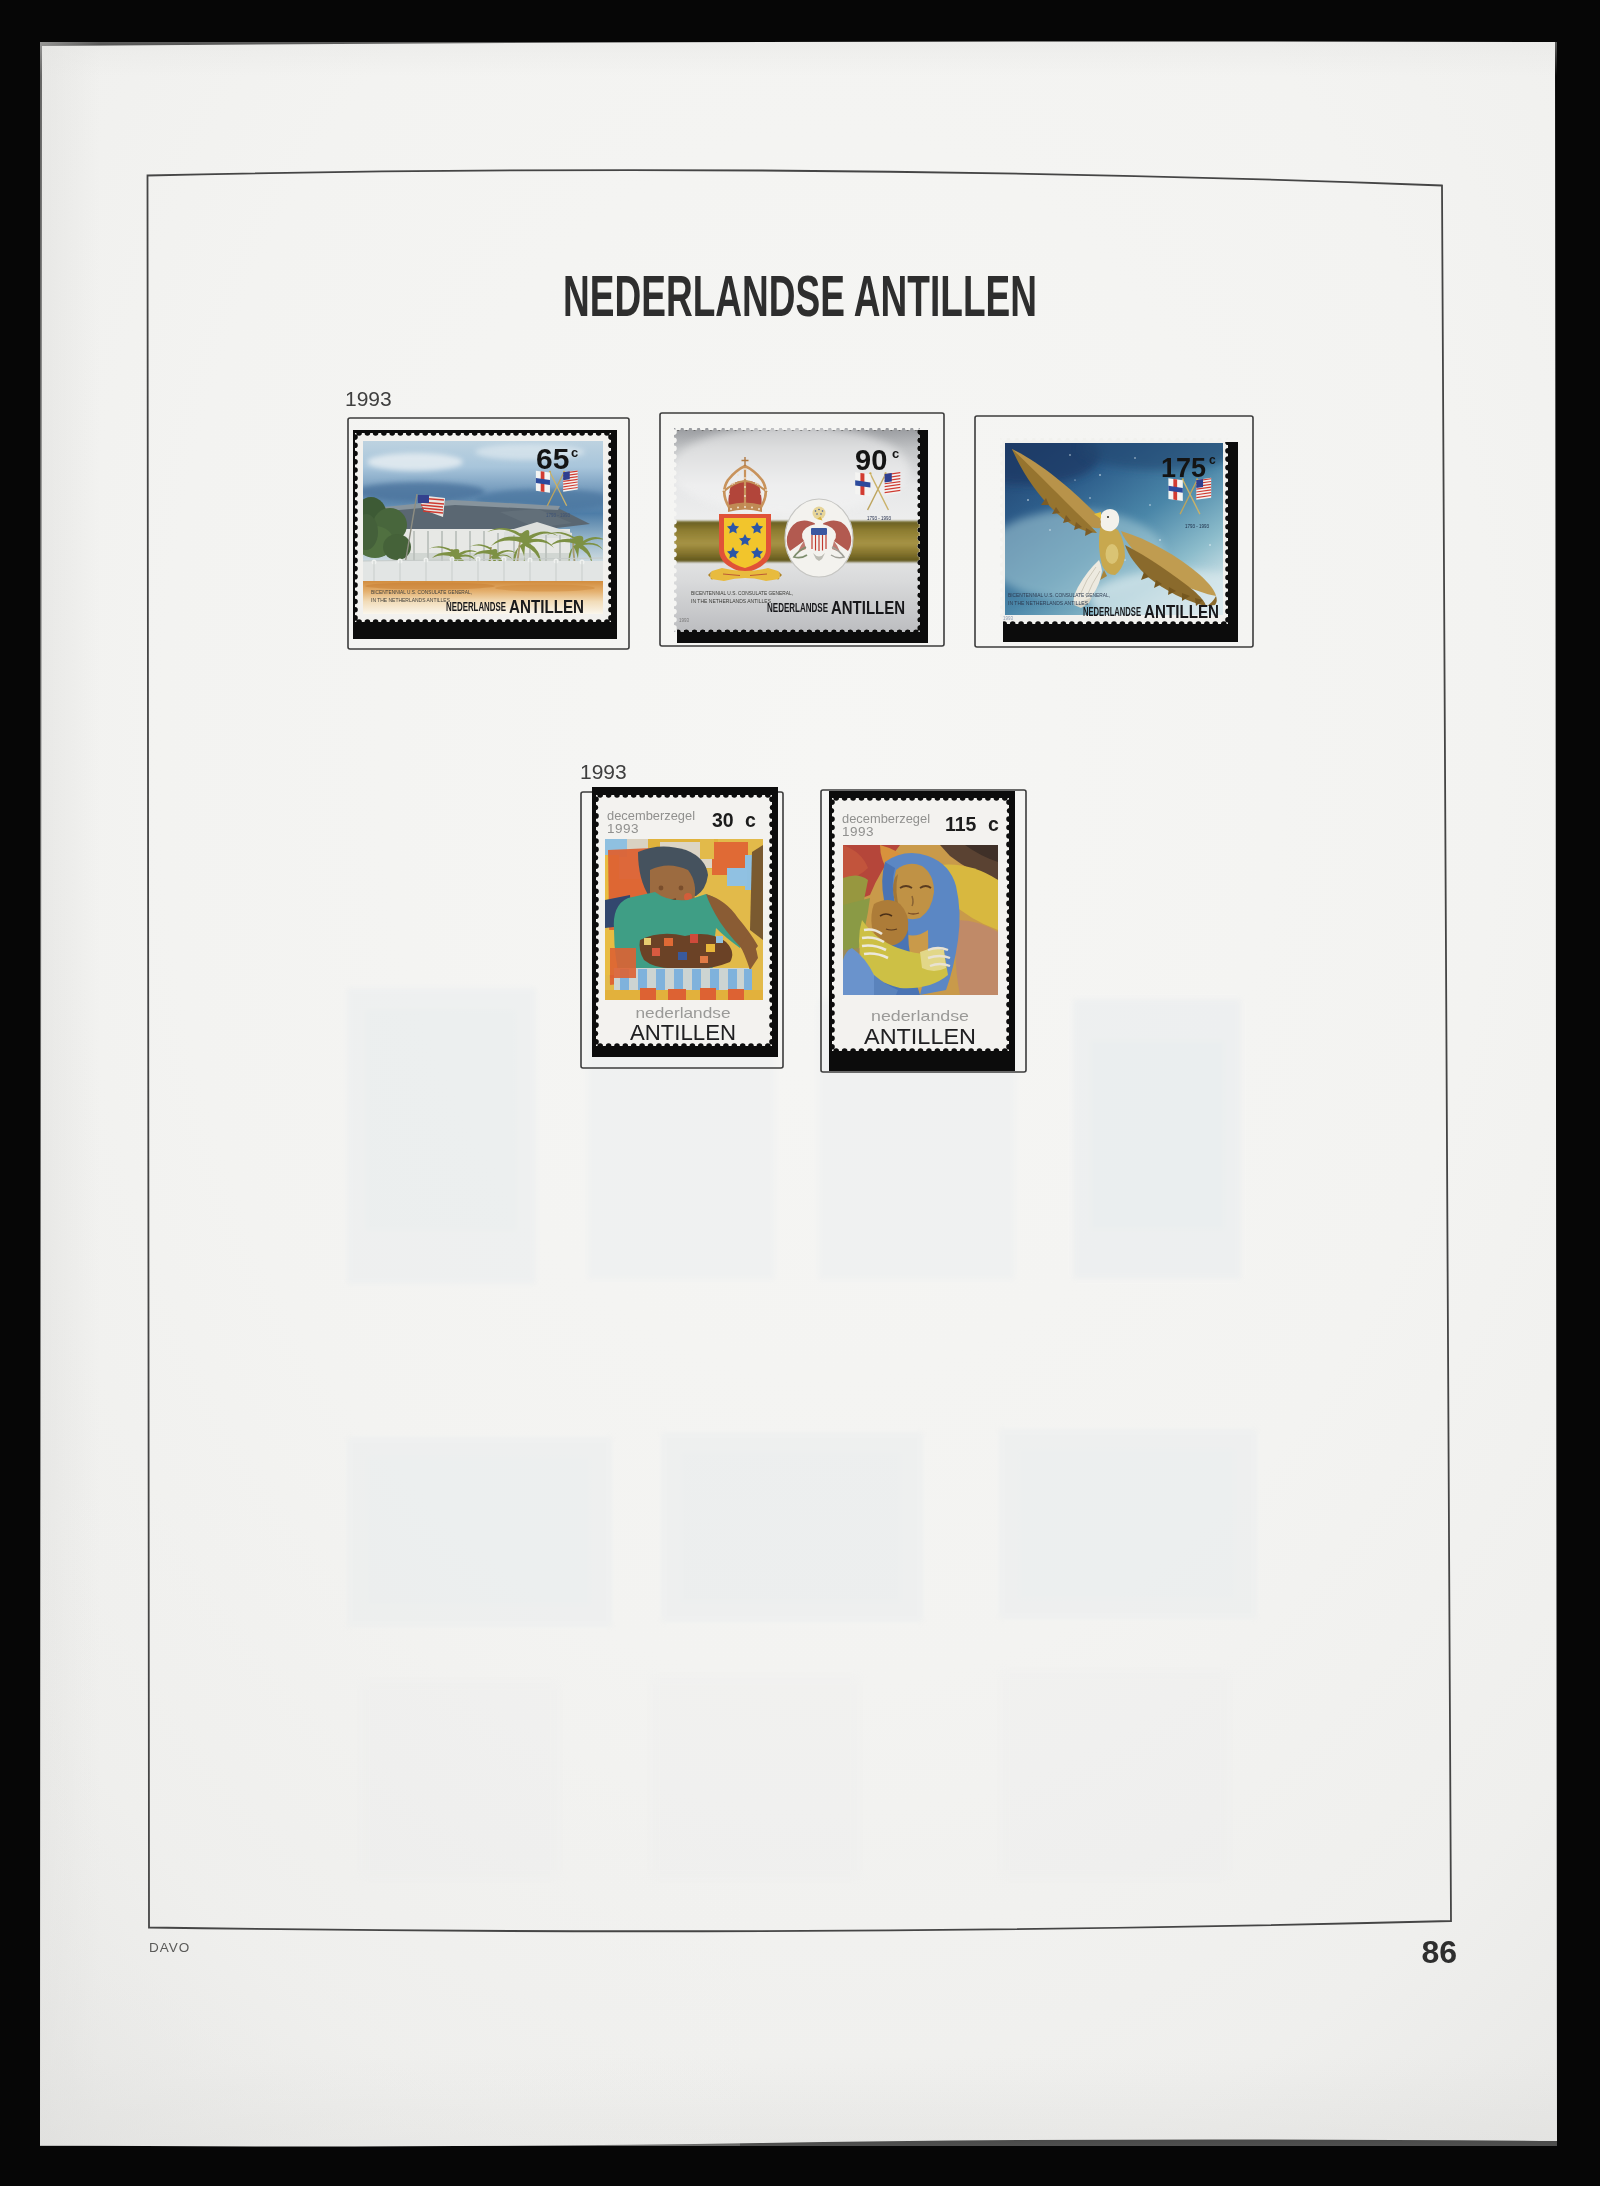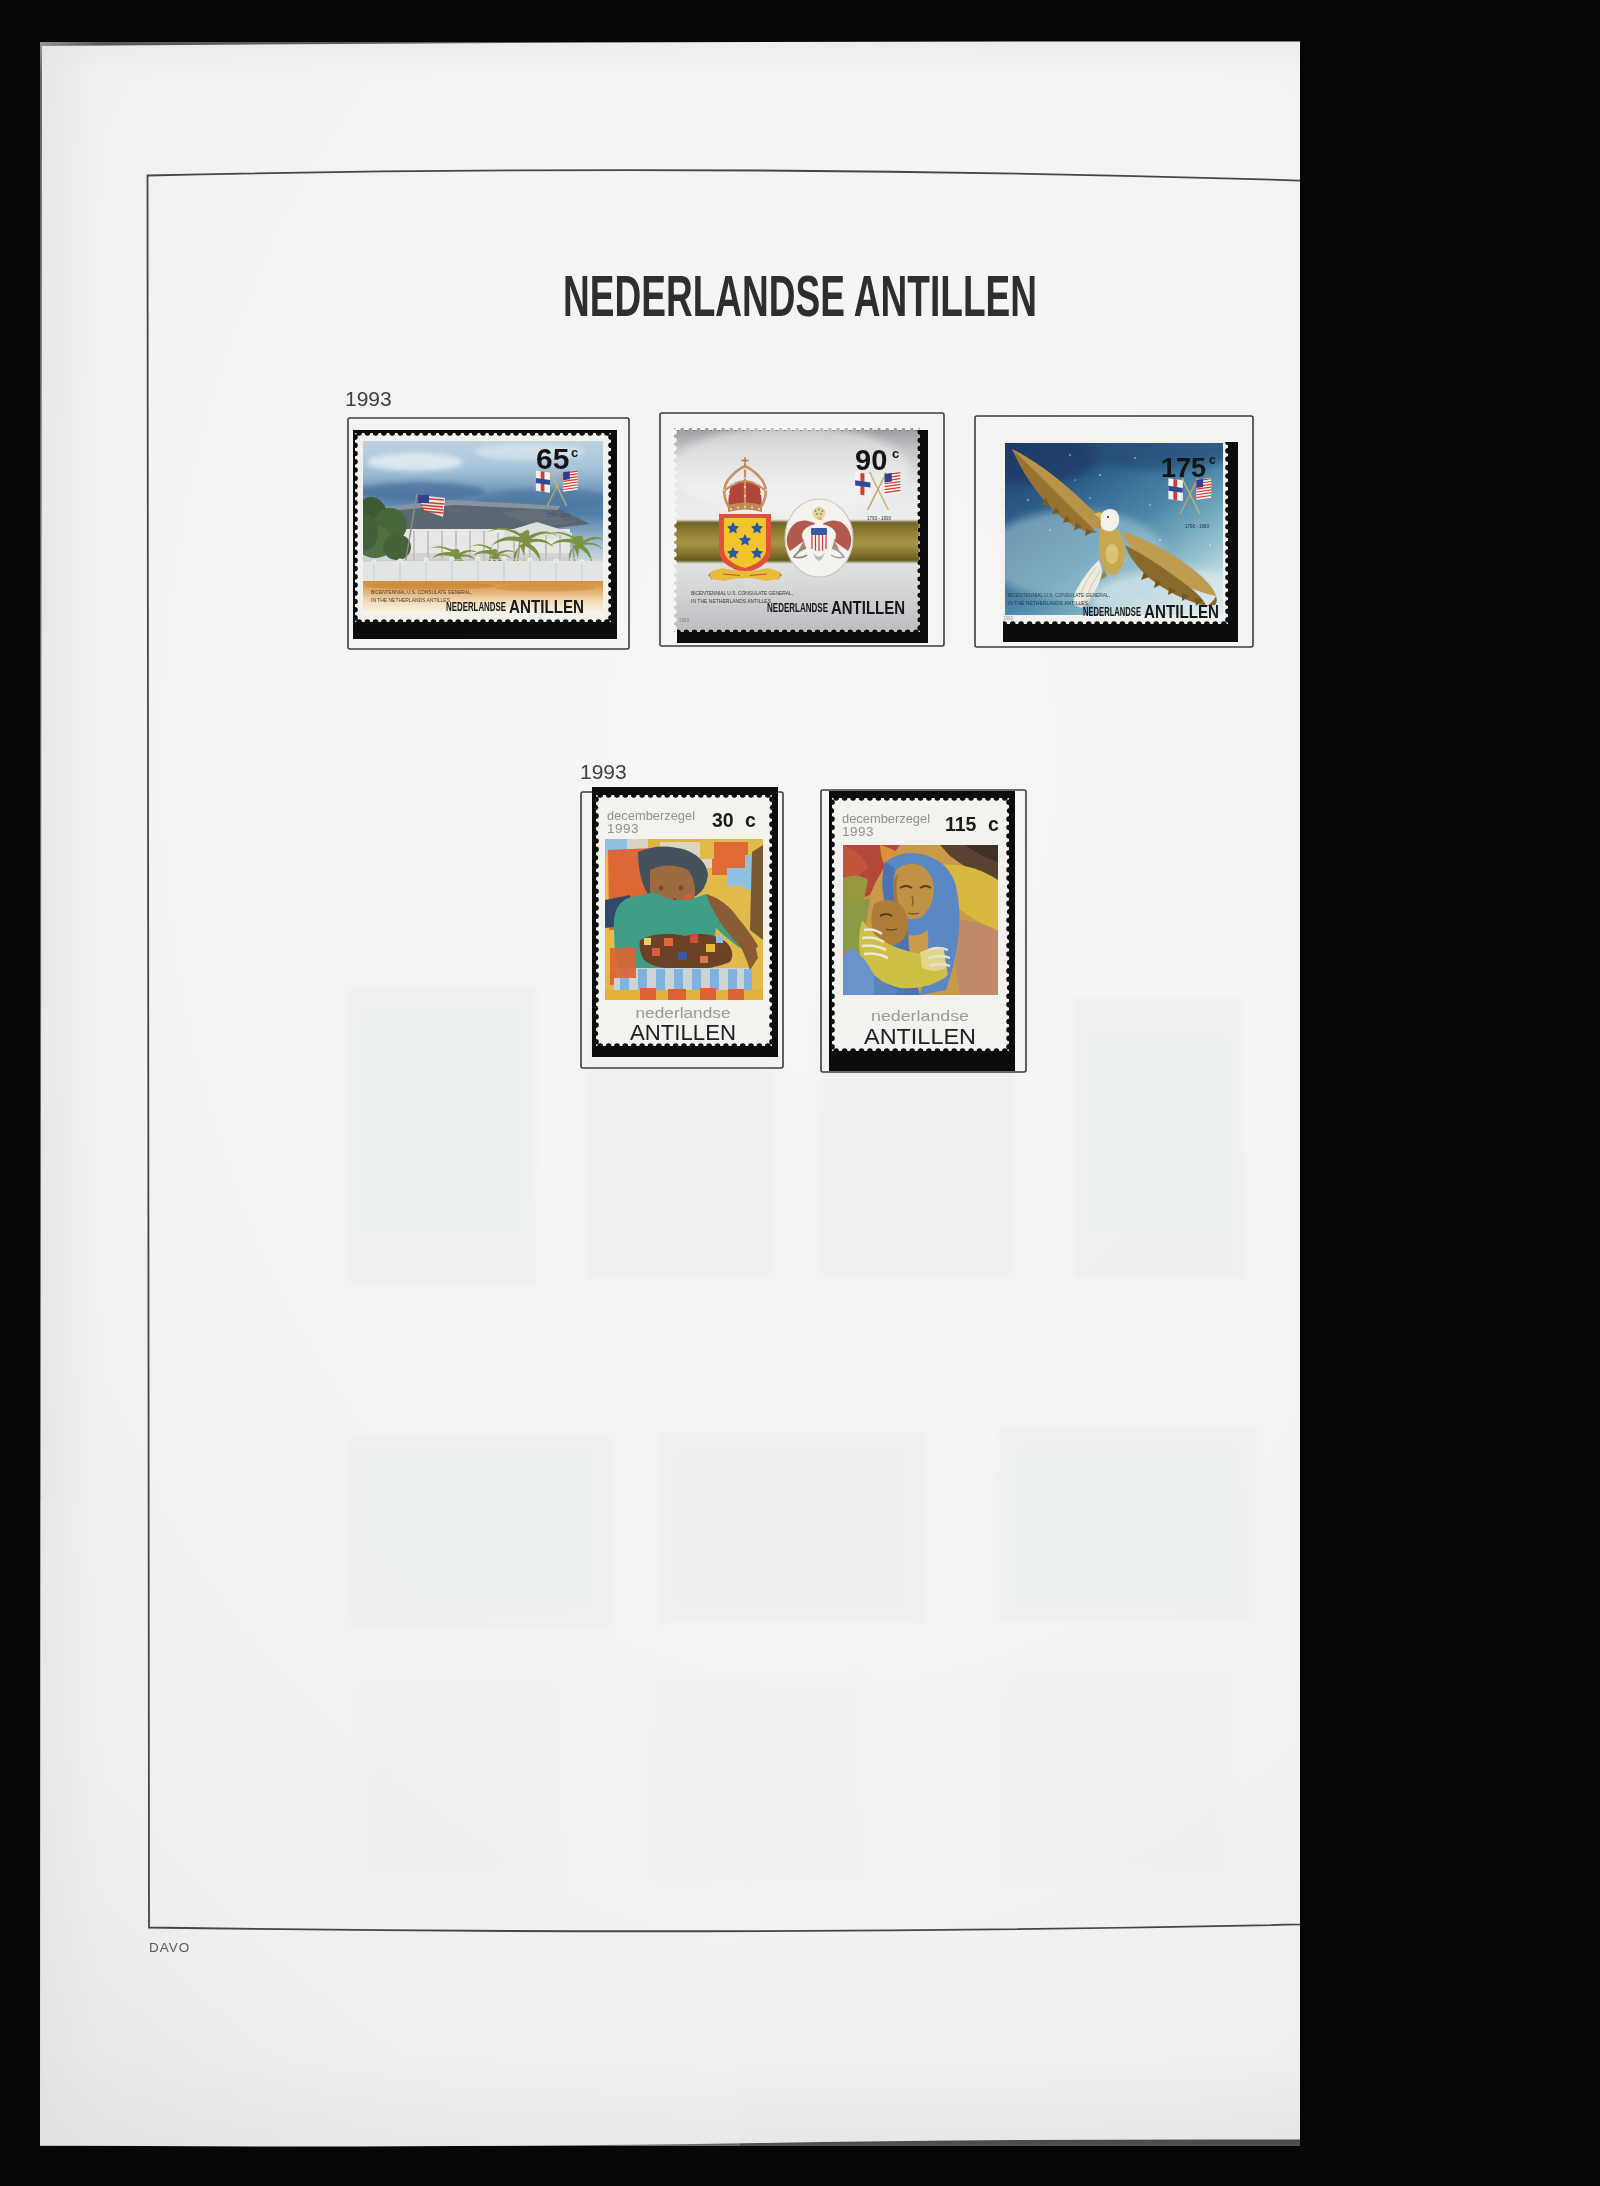--- a/index.html
+++ b/index.html
@@ -1,16 +1,16 @@
 <!DOCTYPE html>
 <html><head>
 <meta charset="utf-8">
 <style>
   html,body{margin:0;padding:0;background:#060606;}
-  #wrap{position:relative;width:1300px;height:2186px;overflow:hidden;background:#060606;
+  #wrap{position:relative;width:1600px;height:2186px;overflow:hidden;background:#060606;
         font-family:"Liberation Sans", sans-serif;}
   svg{display:block;}
 </style>
 </head>
 <body>
 <div id="wrap">
 <svg width="1600" height="2186" viewBox="0 0 1600 2186" xmlns="http://www.w3.org/2000/svg">
 <defs>
   <radialGradient id="paperG" cx="52%" cy="34%" r="80%">
     <stop offset="0" stop-color="#f6f6f4"></stop>

